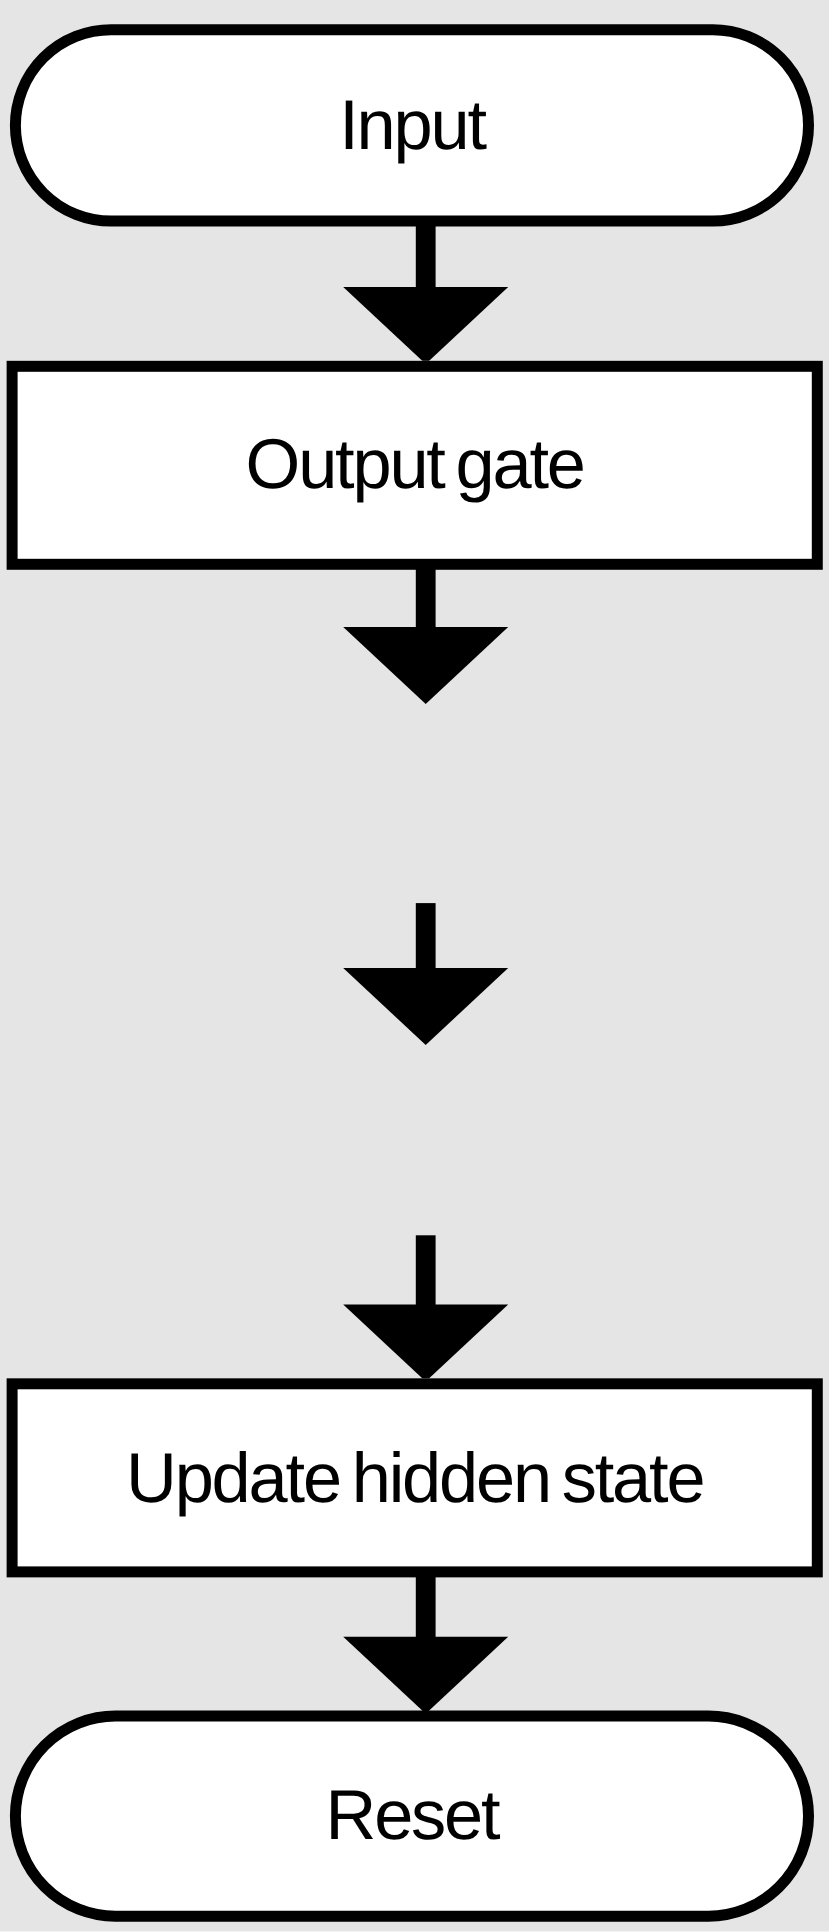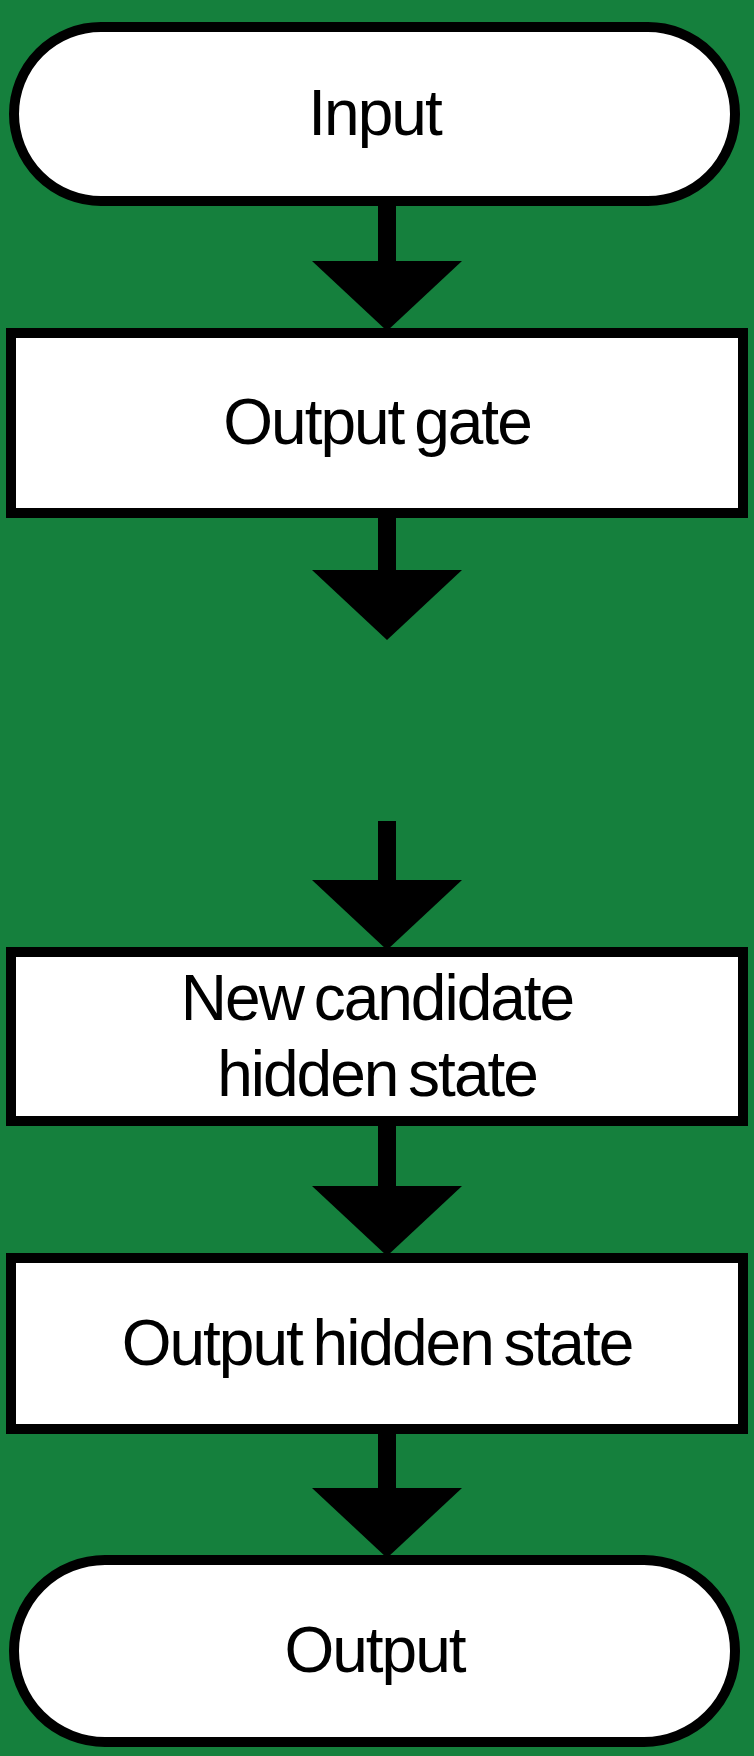--- a/index.html
+++ b/index.html
@@ -4,21 +4,21 @@
 <style>
   html, body {
     margin: 0;
     padding: 0;
     background: #ffffff;
   }
   .canvas {
     position: relative;
     width: 754px;
     height: 1756px;
-    background: #15803d;
+    background: #e5e5e5;
     font-family: "Liberation Sans", sans-serif;
     color: #000000;
     overflow: hidden;
   }
   .node {
     position: absolute;
     box-sizing: border-box;
     border: 10px solid #000000;
     background: #ffffff;
     display: flex;
@@ -98,35 +98,32 @@
     <div class="shaft"></div>
     <div class="head"></div>
   </div>
 
 
   <div class="arrow a3">
     <div class="shaft"></div>
     <div class="head"></div>
   </div>
 
-  <div class="node n-new-candidate">
-    <span class="label">New candidate hidden state</span>
-  </div>
 
   <div class="arrow a4">
     <div class="shaft"></div>
     <div class="head"></div>
   </div>
 
   <div class="node n-update-hidden">
-    <span class="label">Output hidden state</span>
+    <span class="label">Update hidden state</span>
   </div>
 
   <div class="arrow a5">
     <div class="shaft"></div>
     <div class="head"></div>
   </div>
 
   <div class="node stadium n-output">
-    <span class="label">Output</span>
+    <span class="label">Reset</span>
   </div>
 
 </div>
 
 </body></html>

